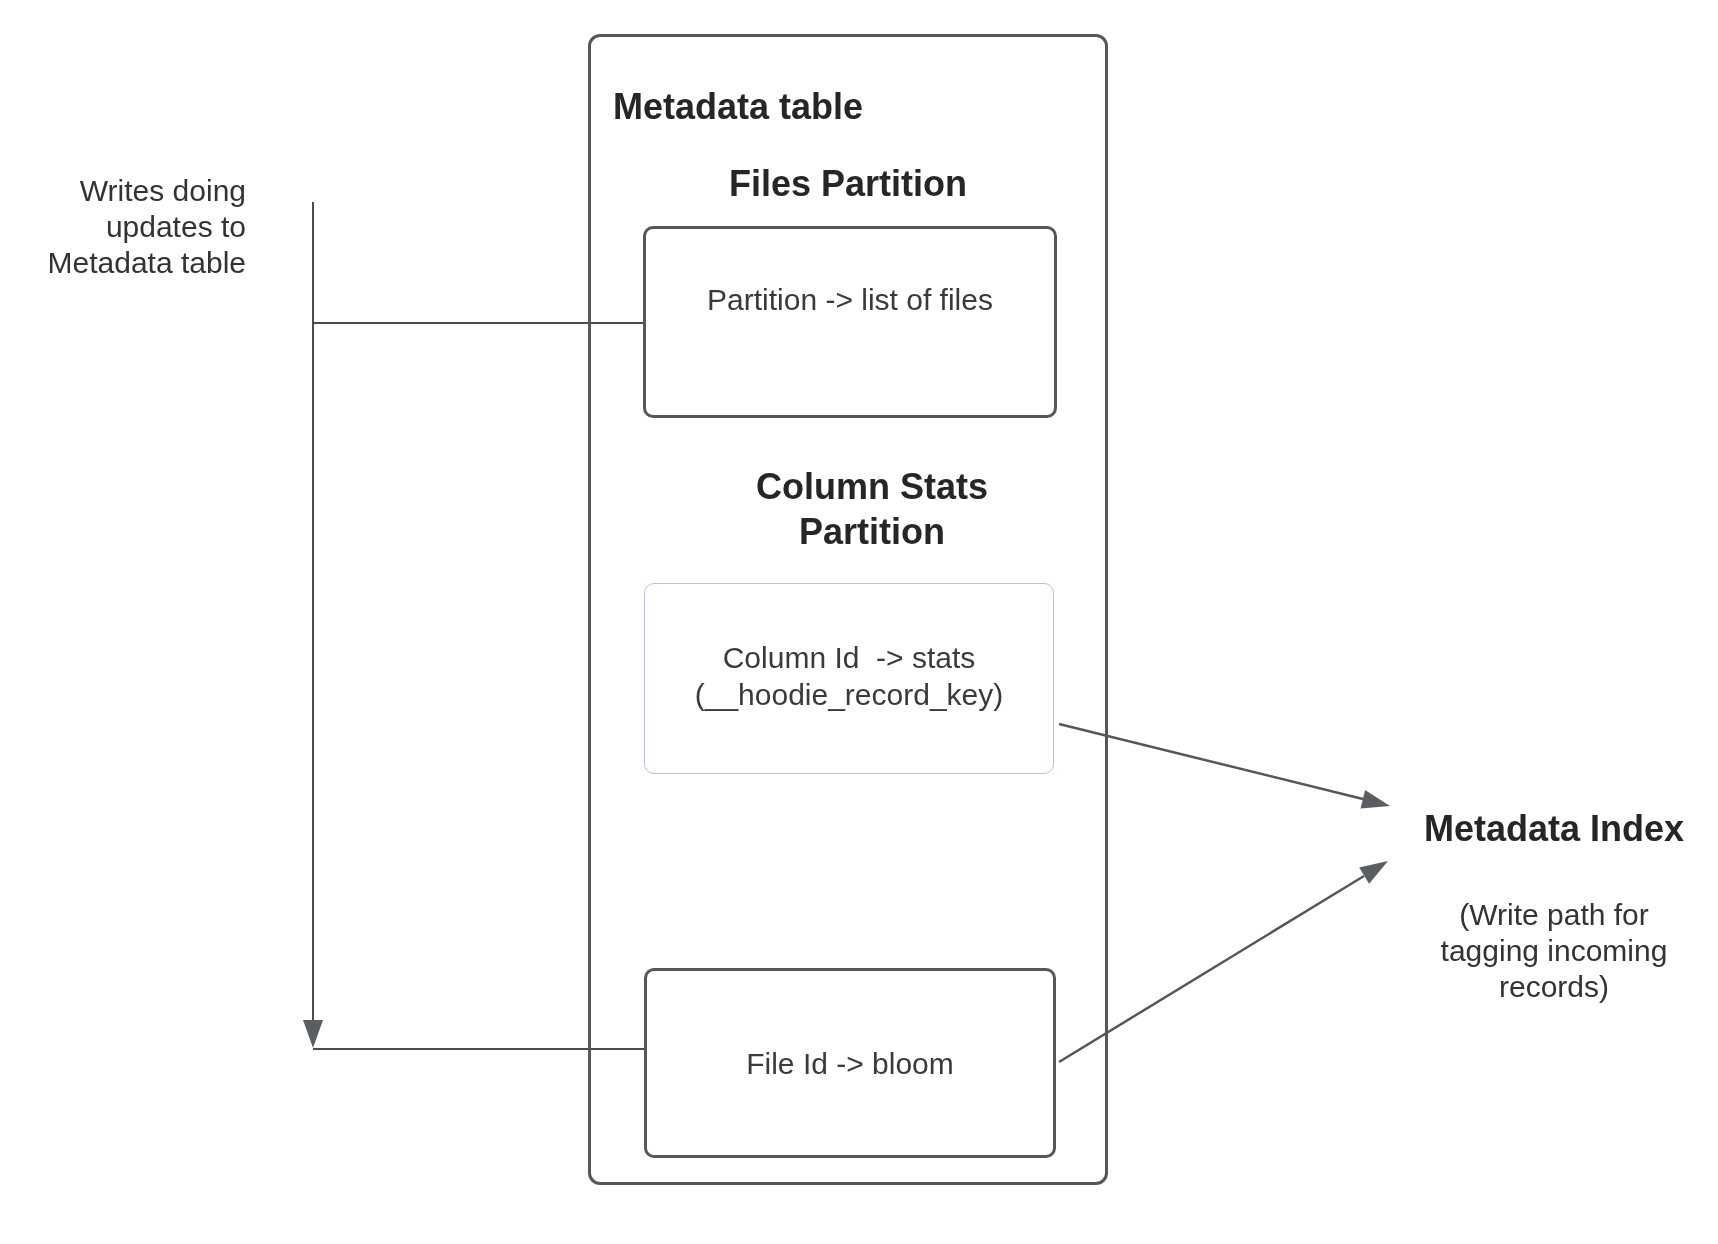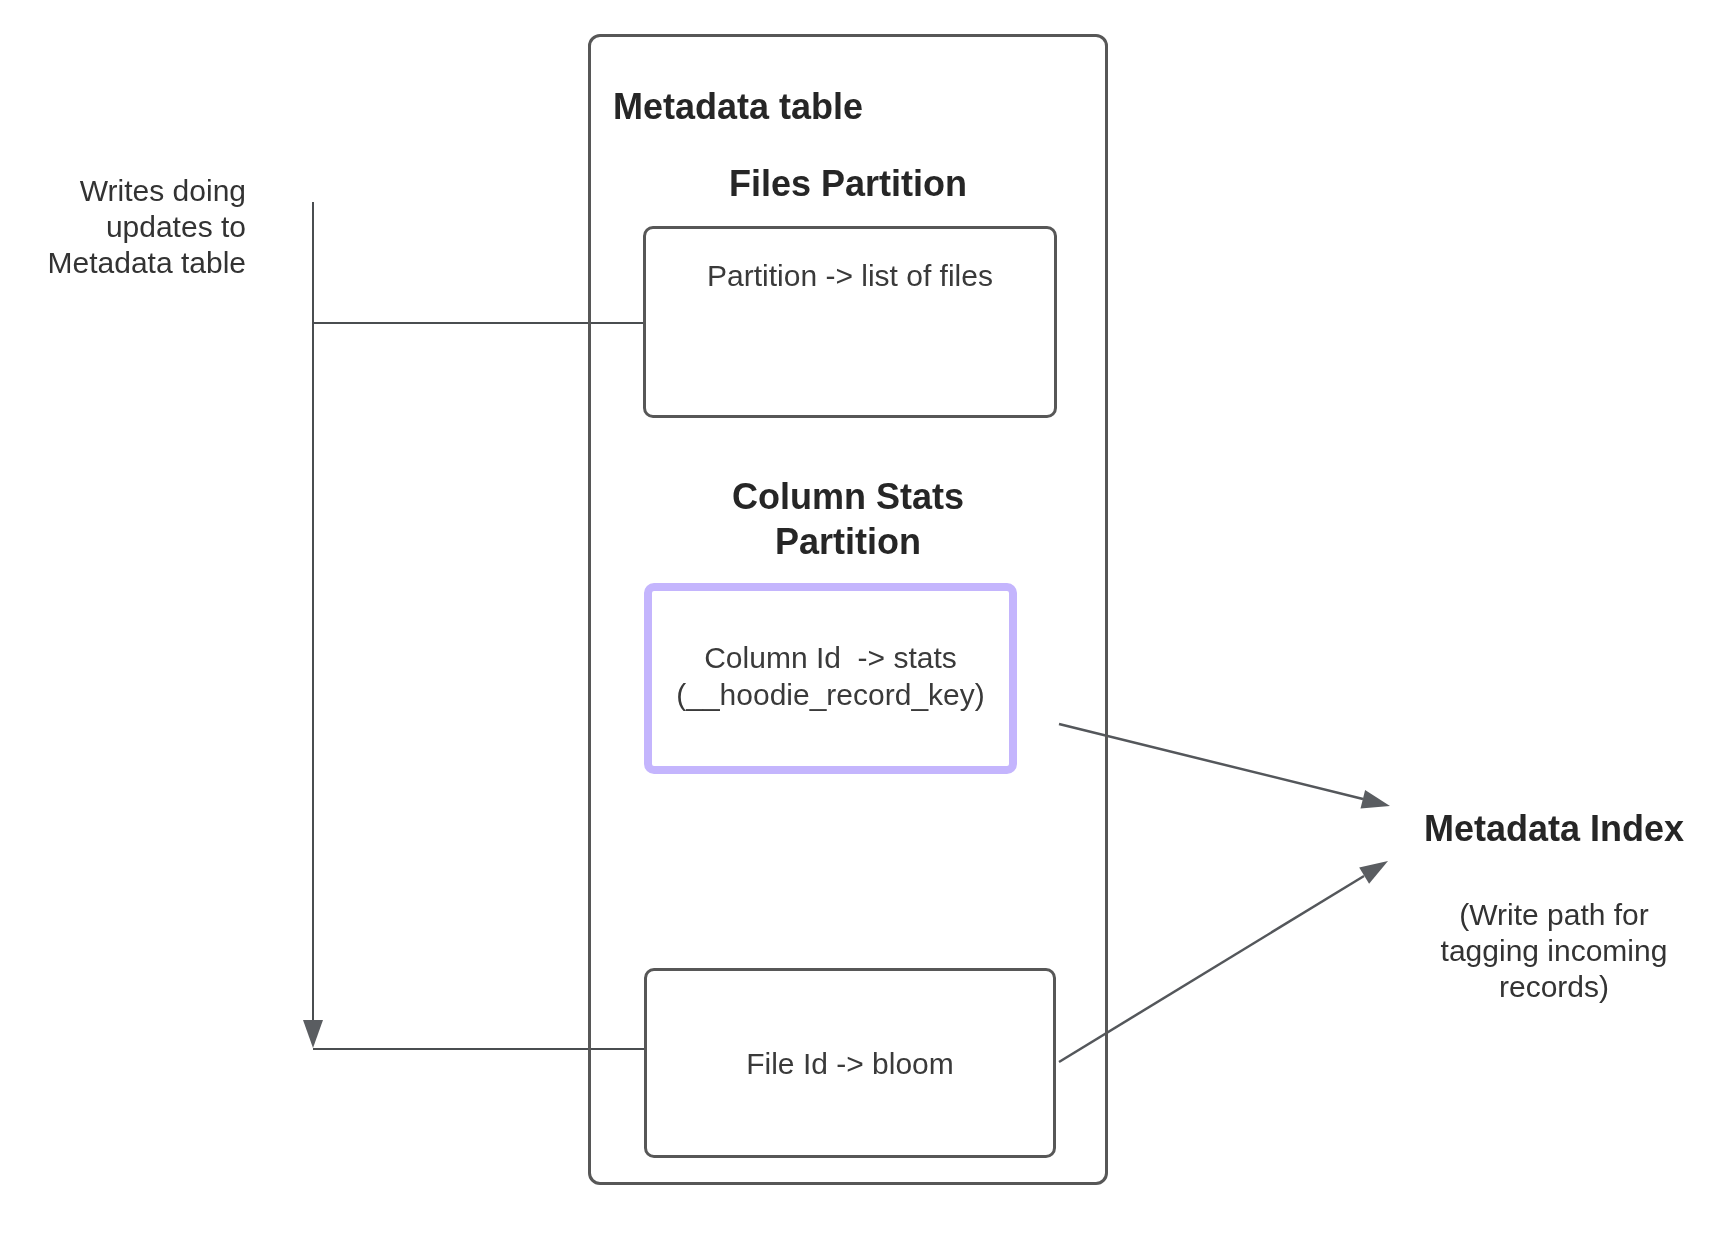--- a/index.html
+++ b/index.html
@@ -63,48 +63,48 @@
     position: absolute;
     left: 0;
     width: 514px;
     text-align: center;
     font-size: 36px;
     font-weight: bold;
     line-height: 45px;
     color: #262626;
   }
   .header-files  { top: 124px; }
-  .header-stats  { top: 437px; }
+  .header-stats  { top: 427px; padding-left: 24px; }
   .header-bloom  { top: 824px; }
 
   .partition-box {
     position: absolute;
     box-sizing: border-box;
     border: 3px solid #575757;
     border-radius: 10px;
     background: transparent;
     display: flex;
     flex-direction: column;
     align-items: center;
     justify-content: center;
   }
   .box-files {
     left: 52px;
     top: 189px;
     width: 414px;
     height: 192px;
     justify-content: flex-start;
-    padding-top: 28px;
+    padding-top: 52px;
   }
   .box-stats {
     left: 53px;
     top: 546px;
-    width: 373px;
+    width: 410px;
     height: 191px;
-    border: 8px solid #c4b5fd;
+    border: 1px solid #c4b5fd;
     padding-bottom: 6px;
   }
   .box-bloom {
     left: 53px;
     top: 931px;
     width: 412px;
     height: 190px;
   }
   .box-text {
     font-size: 30px;

